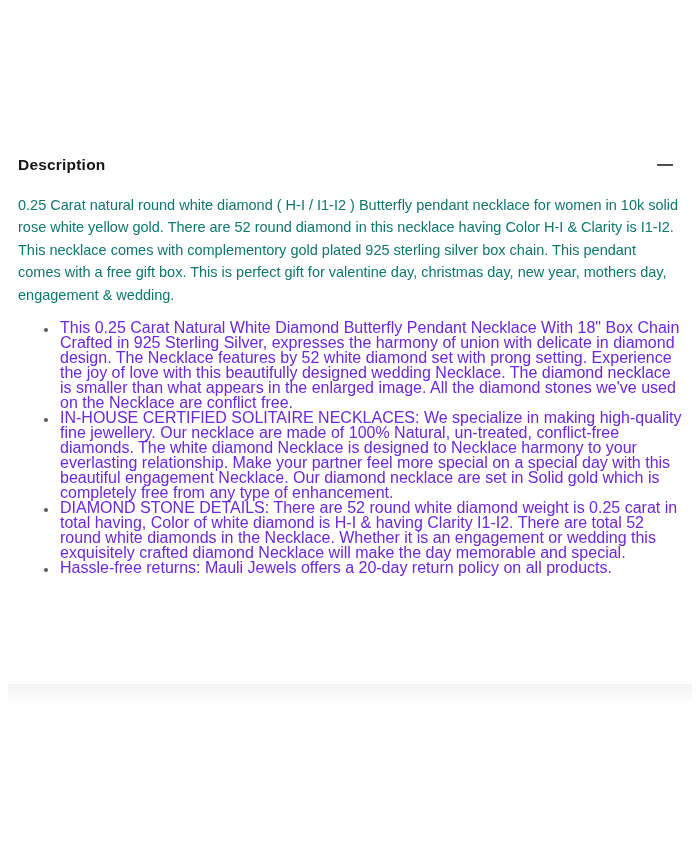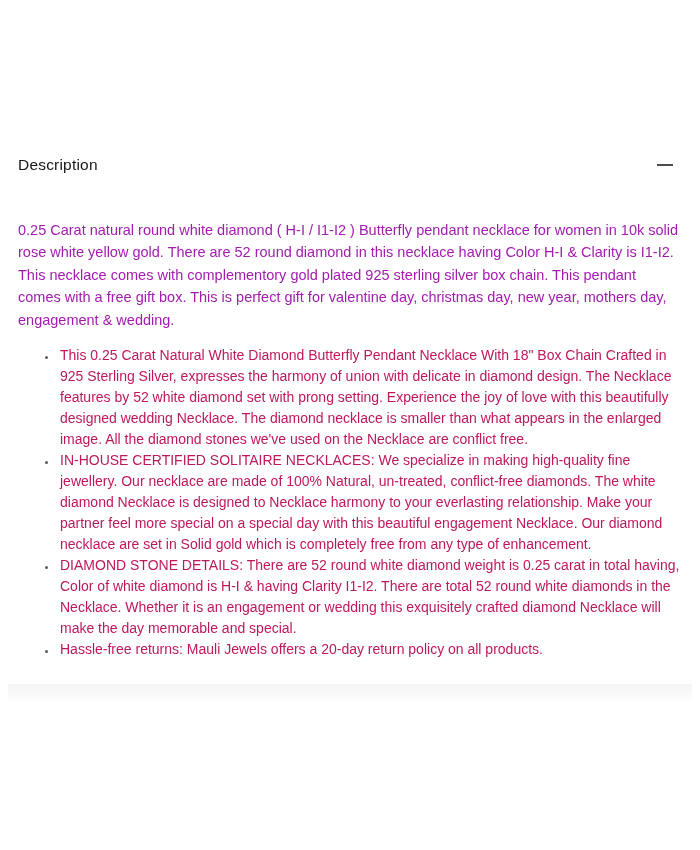--- a/index.html
+++ b/index.html
@@ -17,46 +17,46 @@
   }
   .accordion-header {
     display: flex;
     align-items: center;
     justify-content: space-between;
     height: 18px;
     cursor: pointer;
   }
   .section-title {
     font-size: 15.5px;
-    font-weight: normal;
+    font-weight: bold;
     color: #161616;
     letter-spacing: 0.2px;
   }
   .minus-icon {
     width: 16px;
     height: 0;
     border-top: 2px solid #4d4d4d;
     margin-right: 9px;
     cursor: pointer;
   }
   .intro {
-    margin: 45px 0 0 0;
+    margin: 20px 0 0 0;
     font-size: 14.5px;
     line-height: 22.4px;
-    color: #a21caf;
+    color: #0f766e;
   }
   ul.bullets {
     margin: 14px 0 0 0;
     padding: 0 0 0 40px;
     list-style: disc;
   }
   ul.bullets li {
-    font-size: 14px;
-    line-height: 21px;
-    color: #be185d;
+    font-size: 16px;
+    line-height: 15px;
+    color: #6d28d9;
     padding-left: 2px;
   }
   ul.bullets li::marker {
     color: #5b5b5b;
     font-size: 0.78em;
   }
   .bottom-band {
     position: absolute;
     left: 8px;
     top: 684px;

